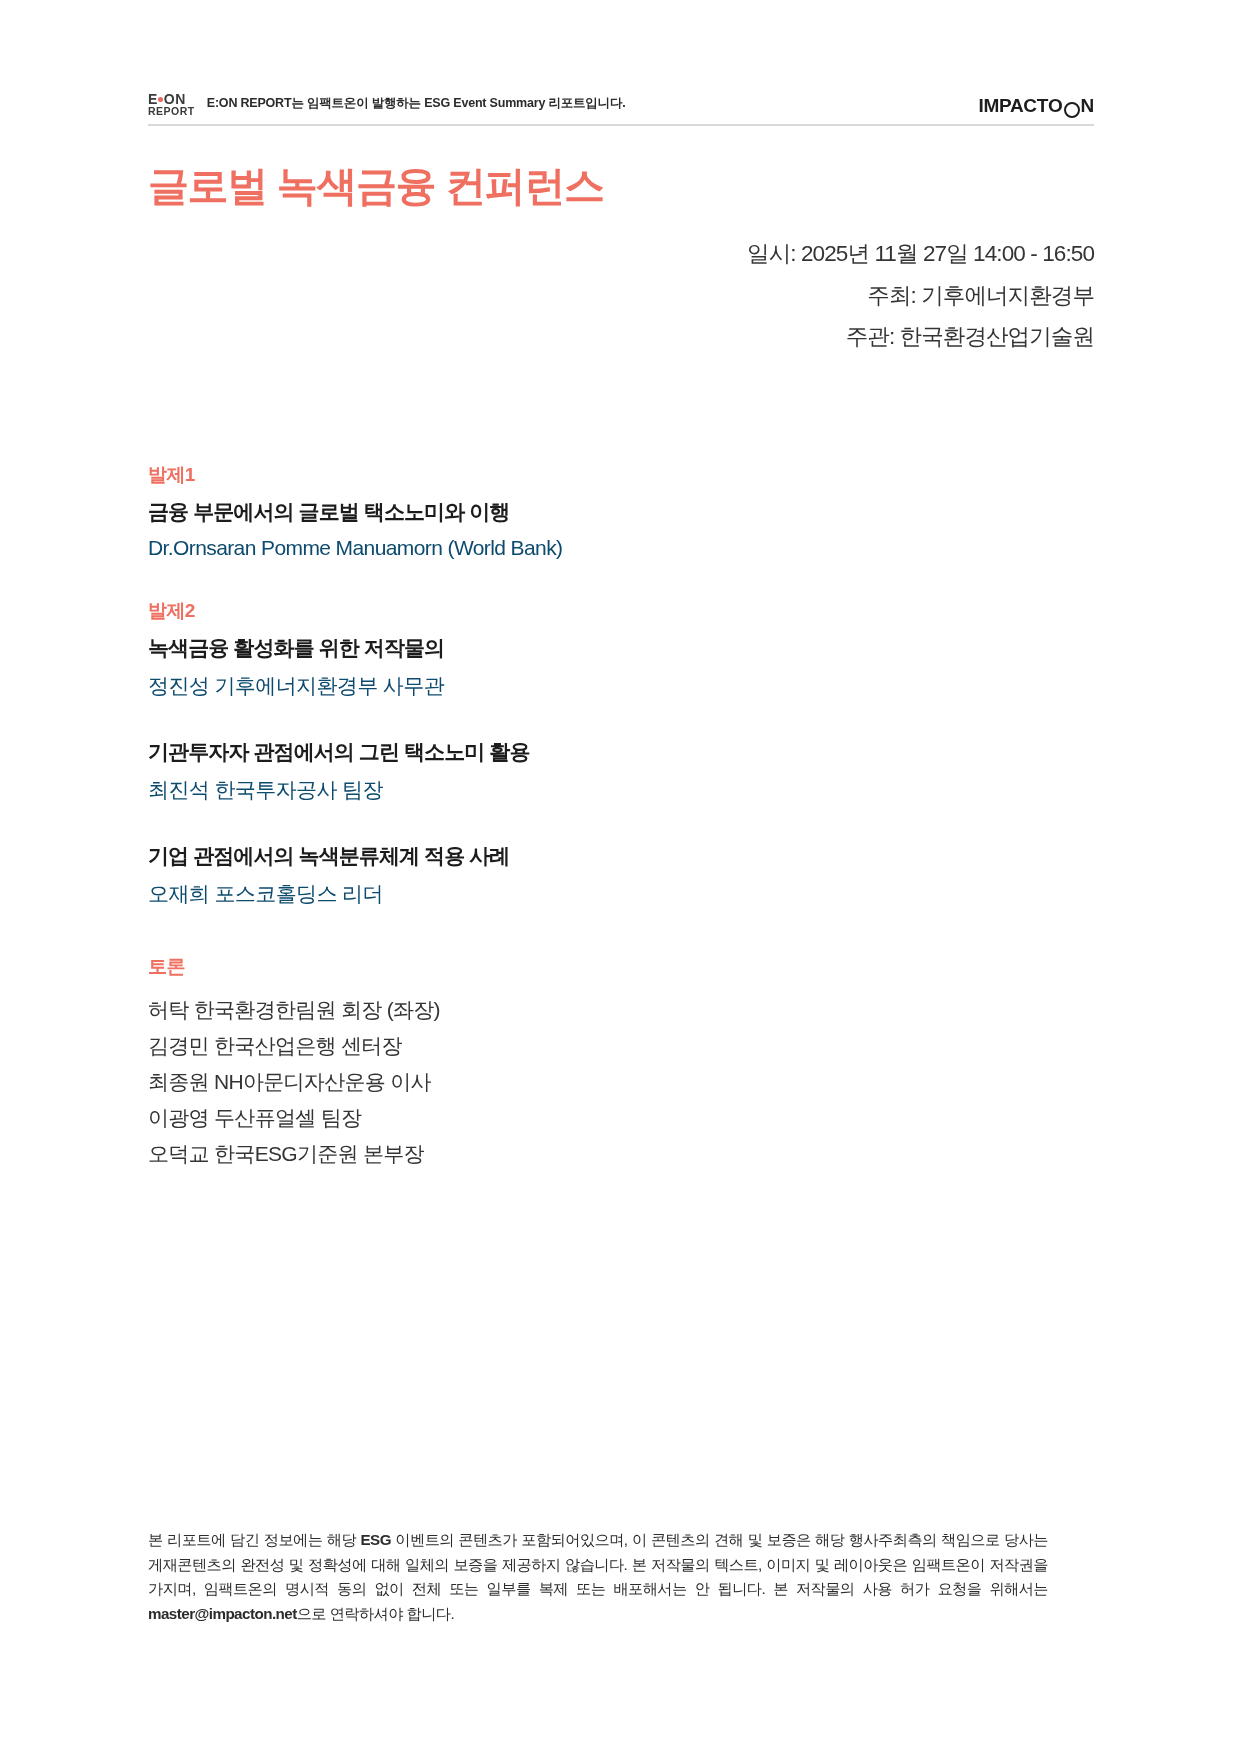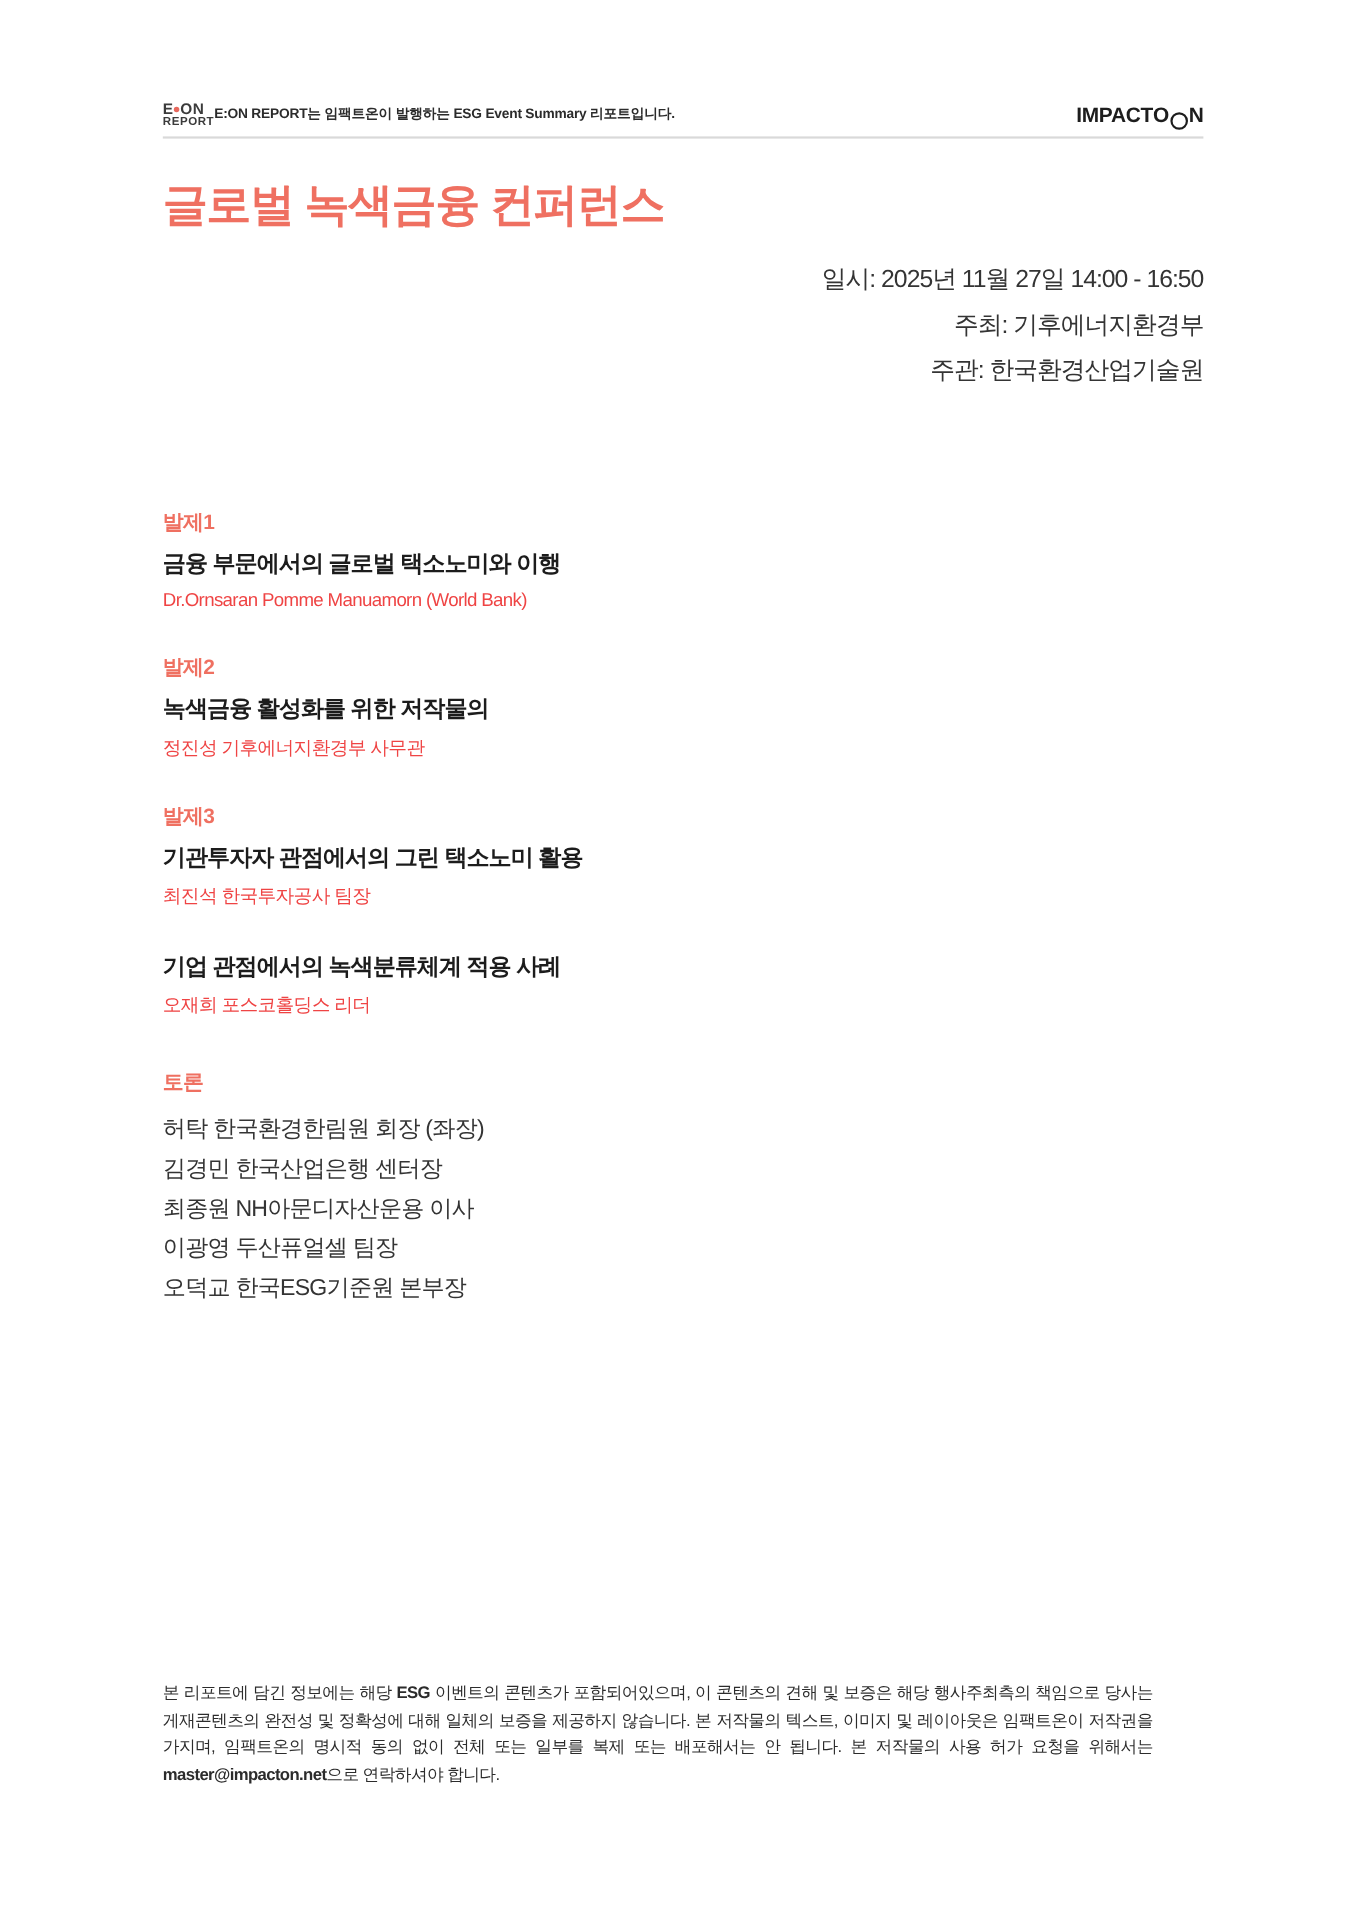--- a/index.html
+++ b/index.html
@@ -31,20 +31,21 @@
     left: 148px;
     top: 92px;
     width: 946px;
     display: flex;
     align-items: flex-end;
     justify-content: space-between;
   }
   .header-left {
     display: flex;
     align-items: center;
+    gap: 12px;
   }
   .eon-logo {
     display: flex;
     flex-direction: column;
     align-items: flex-start;
     line-height: 1.02;
     color: #3b3b3b;
   }
   .eon-logo .l1 {
     font-size: 14px;
@@ -141,23 +142,23 @@
     margin-bottom: 10px;
   }
   .session-title {
     font-size: 21px;
     font-weight: 700;
     color: #1c1c1c;
     letter-spacing: -0.9px;
     margin-bottom: 10px;
   }
   .session-speaker {
-    font-size: 17px;
+    font-size: 21px;
     font-weight: 400;
-    color: #ef4444;
+    color: #0c4a6e;
     letter-spacing: -0.6px;
   }
 
   .panel {
     margin-top: 46px;
   }
   .panel-label {
     font-size: 19px;
     font-weight: 700;
     color: #ef7061;
@@ -219,21 +220,20 @@
       <div class="session-speaker">Dr.Ornsaran Pomme Manuamorn (World Bank)</div>
     </div>
 
     <div class="session">
       <div class="session-label">발제2</div>
       <div class="session-title">녹색금융 활성화를 위한 저작물의</div>
       <div class="session-speaker">정진성 기후에너지환경부 사무관</div>
     </div>
 
     <div class="session">
-      <div class="session-label">발제3</div>
       <div class="session-title">기관투자자 관점에서의 그린 택소노미 활용</div>
       <div class="session-speaker">최진석 한국투자공사 팀장</div>
     </div>
 
     <div class="session">
       <div class="session-title">기업 관점에서의 녹색분류체계 적용 사례</div>
       <div class="session-speaker">오재희 포스코홀딩스 리더</div>
     </div>
 
     <div class="panel">

